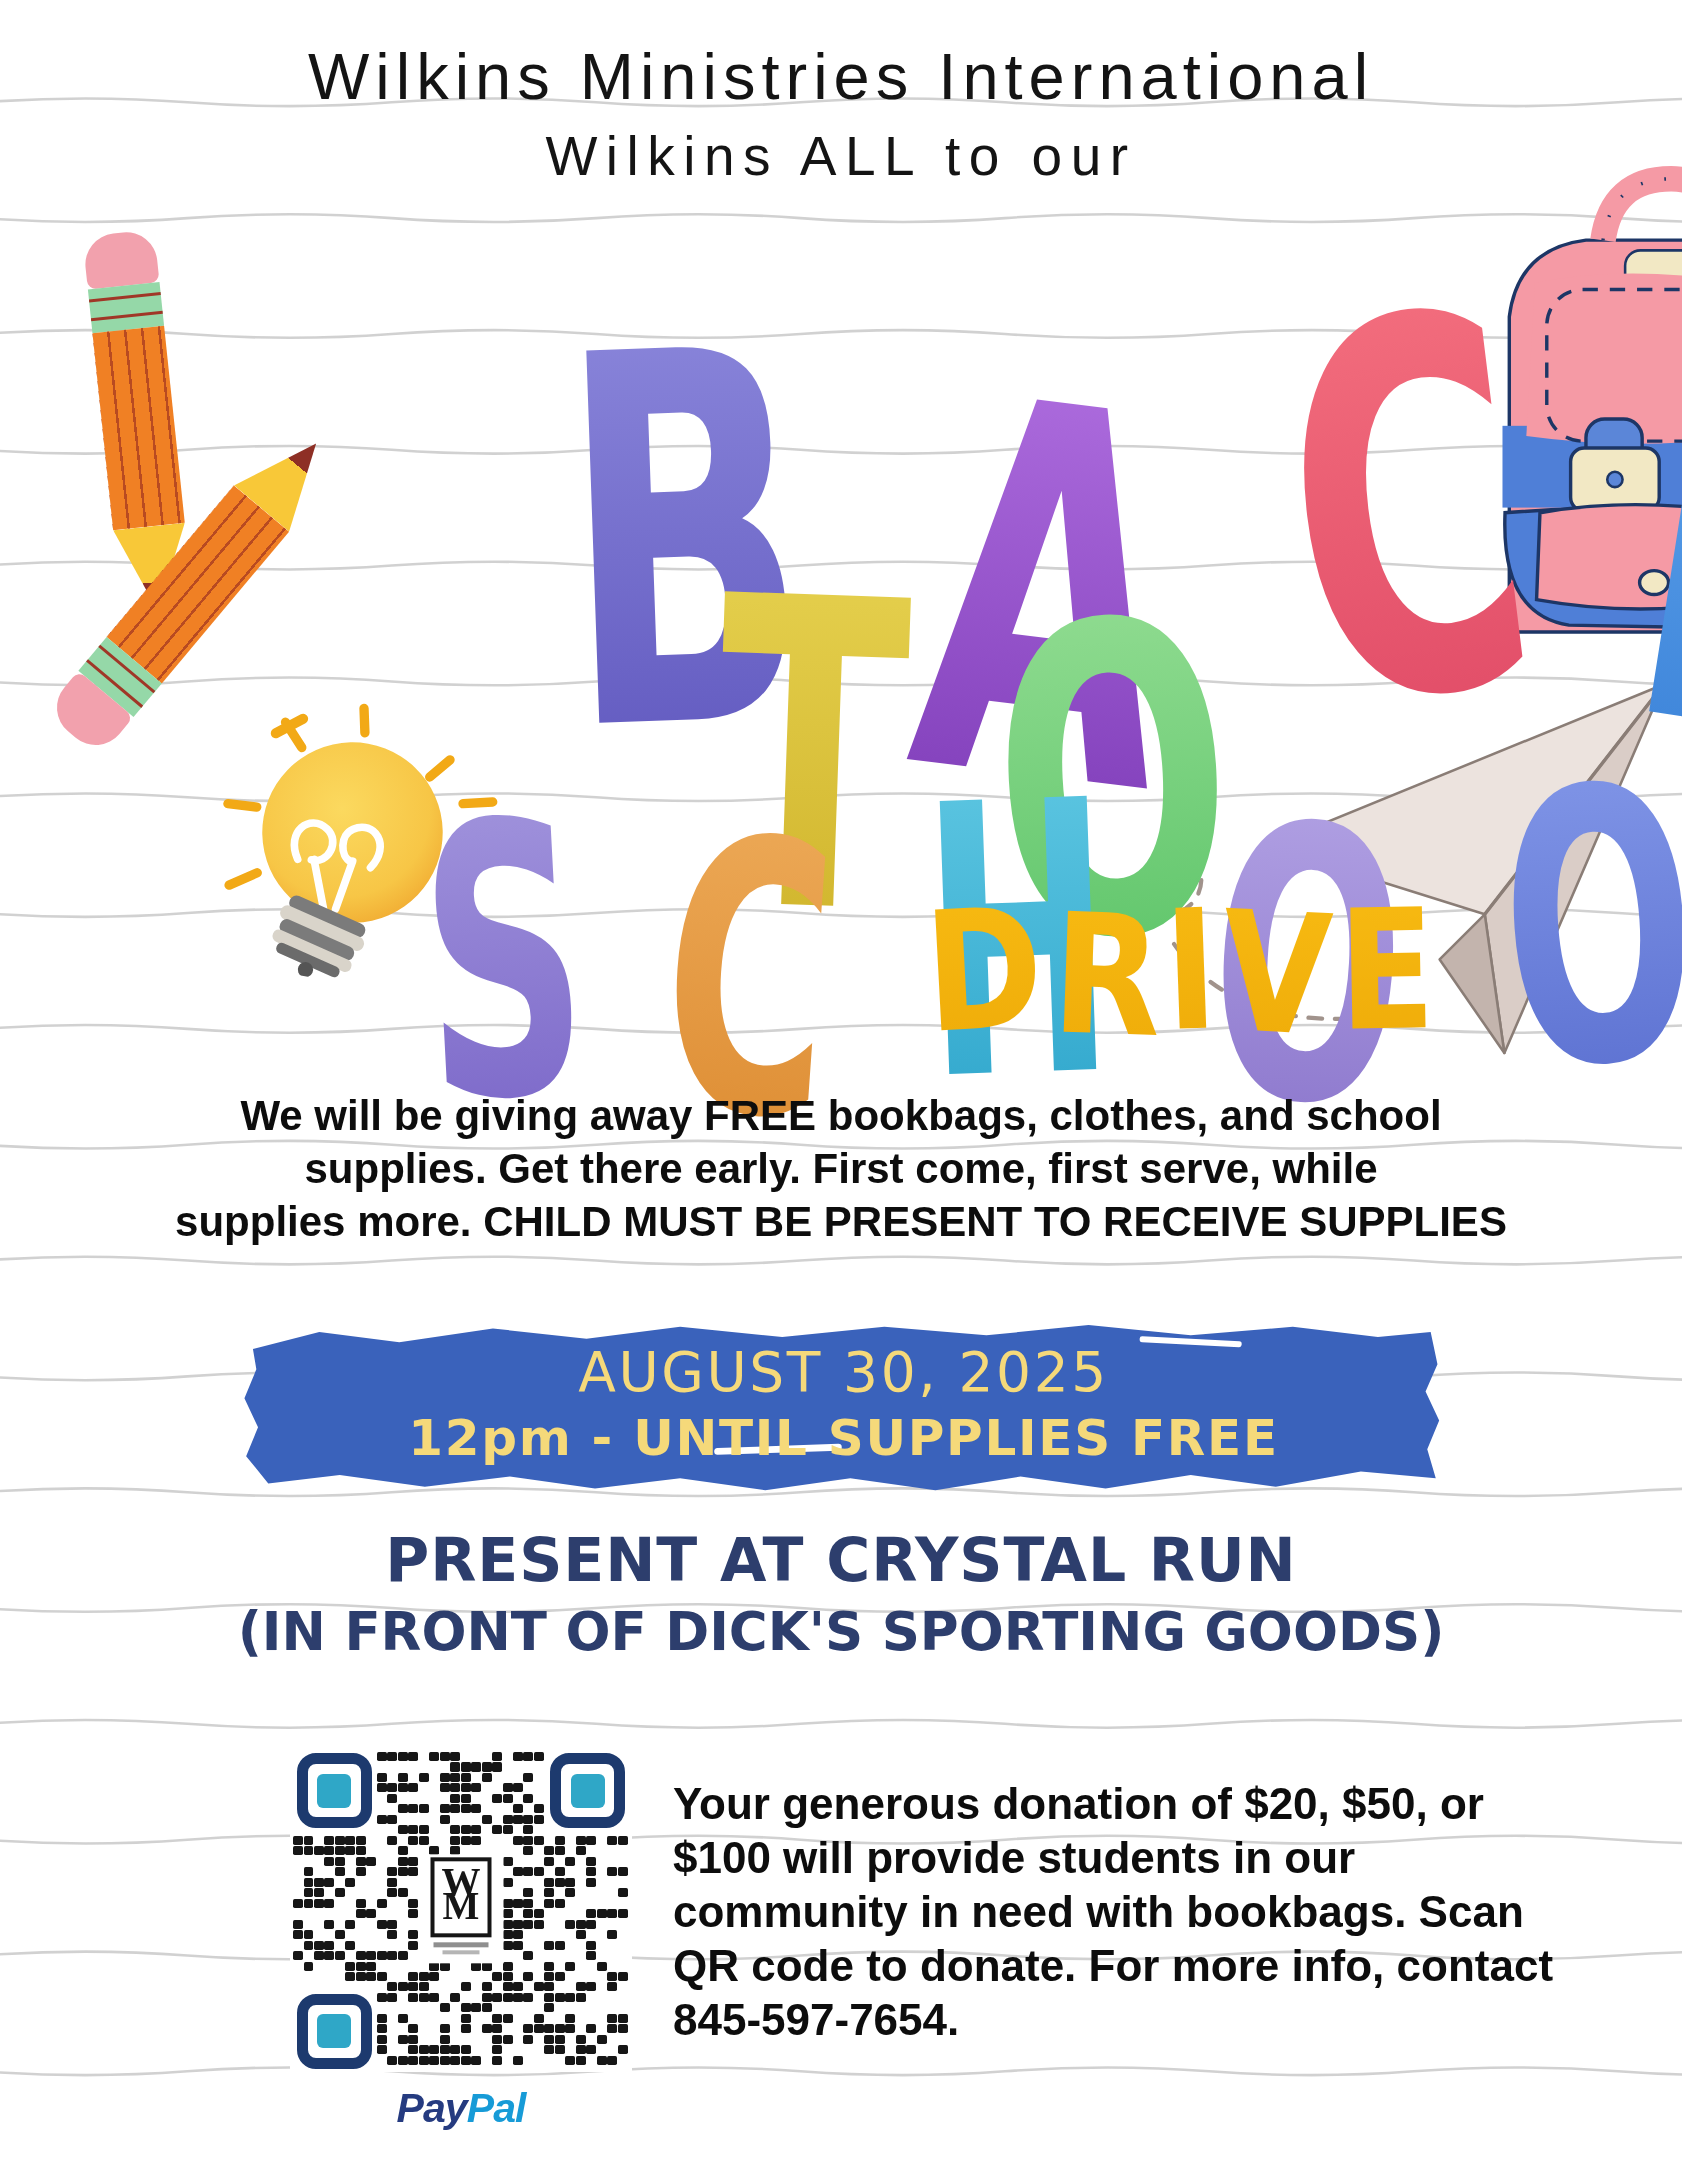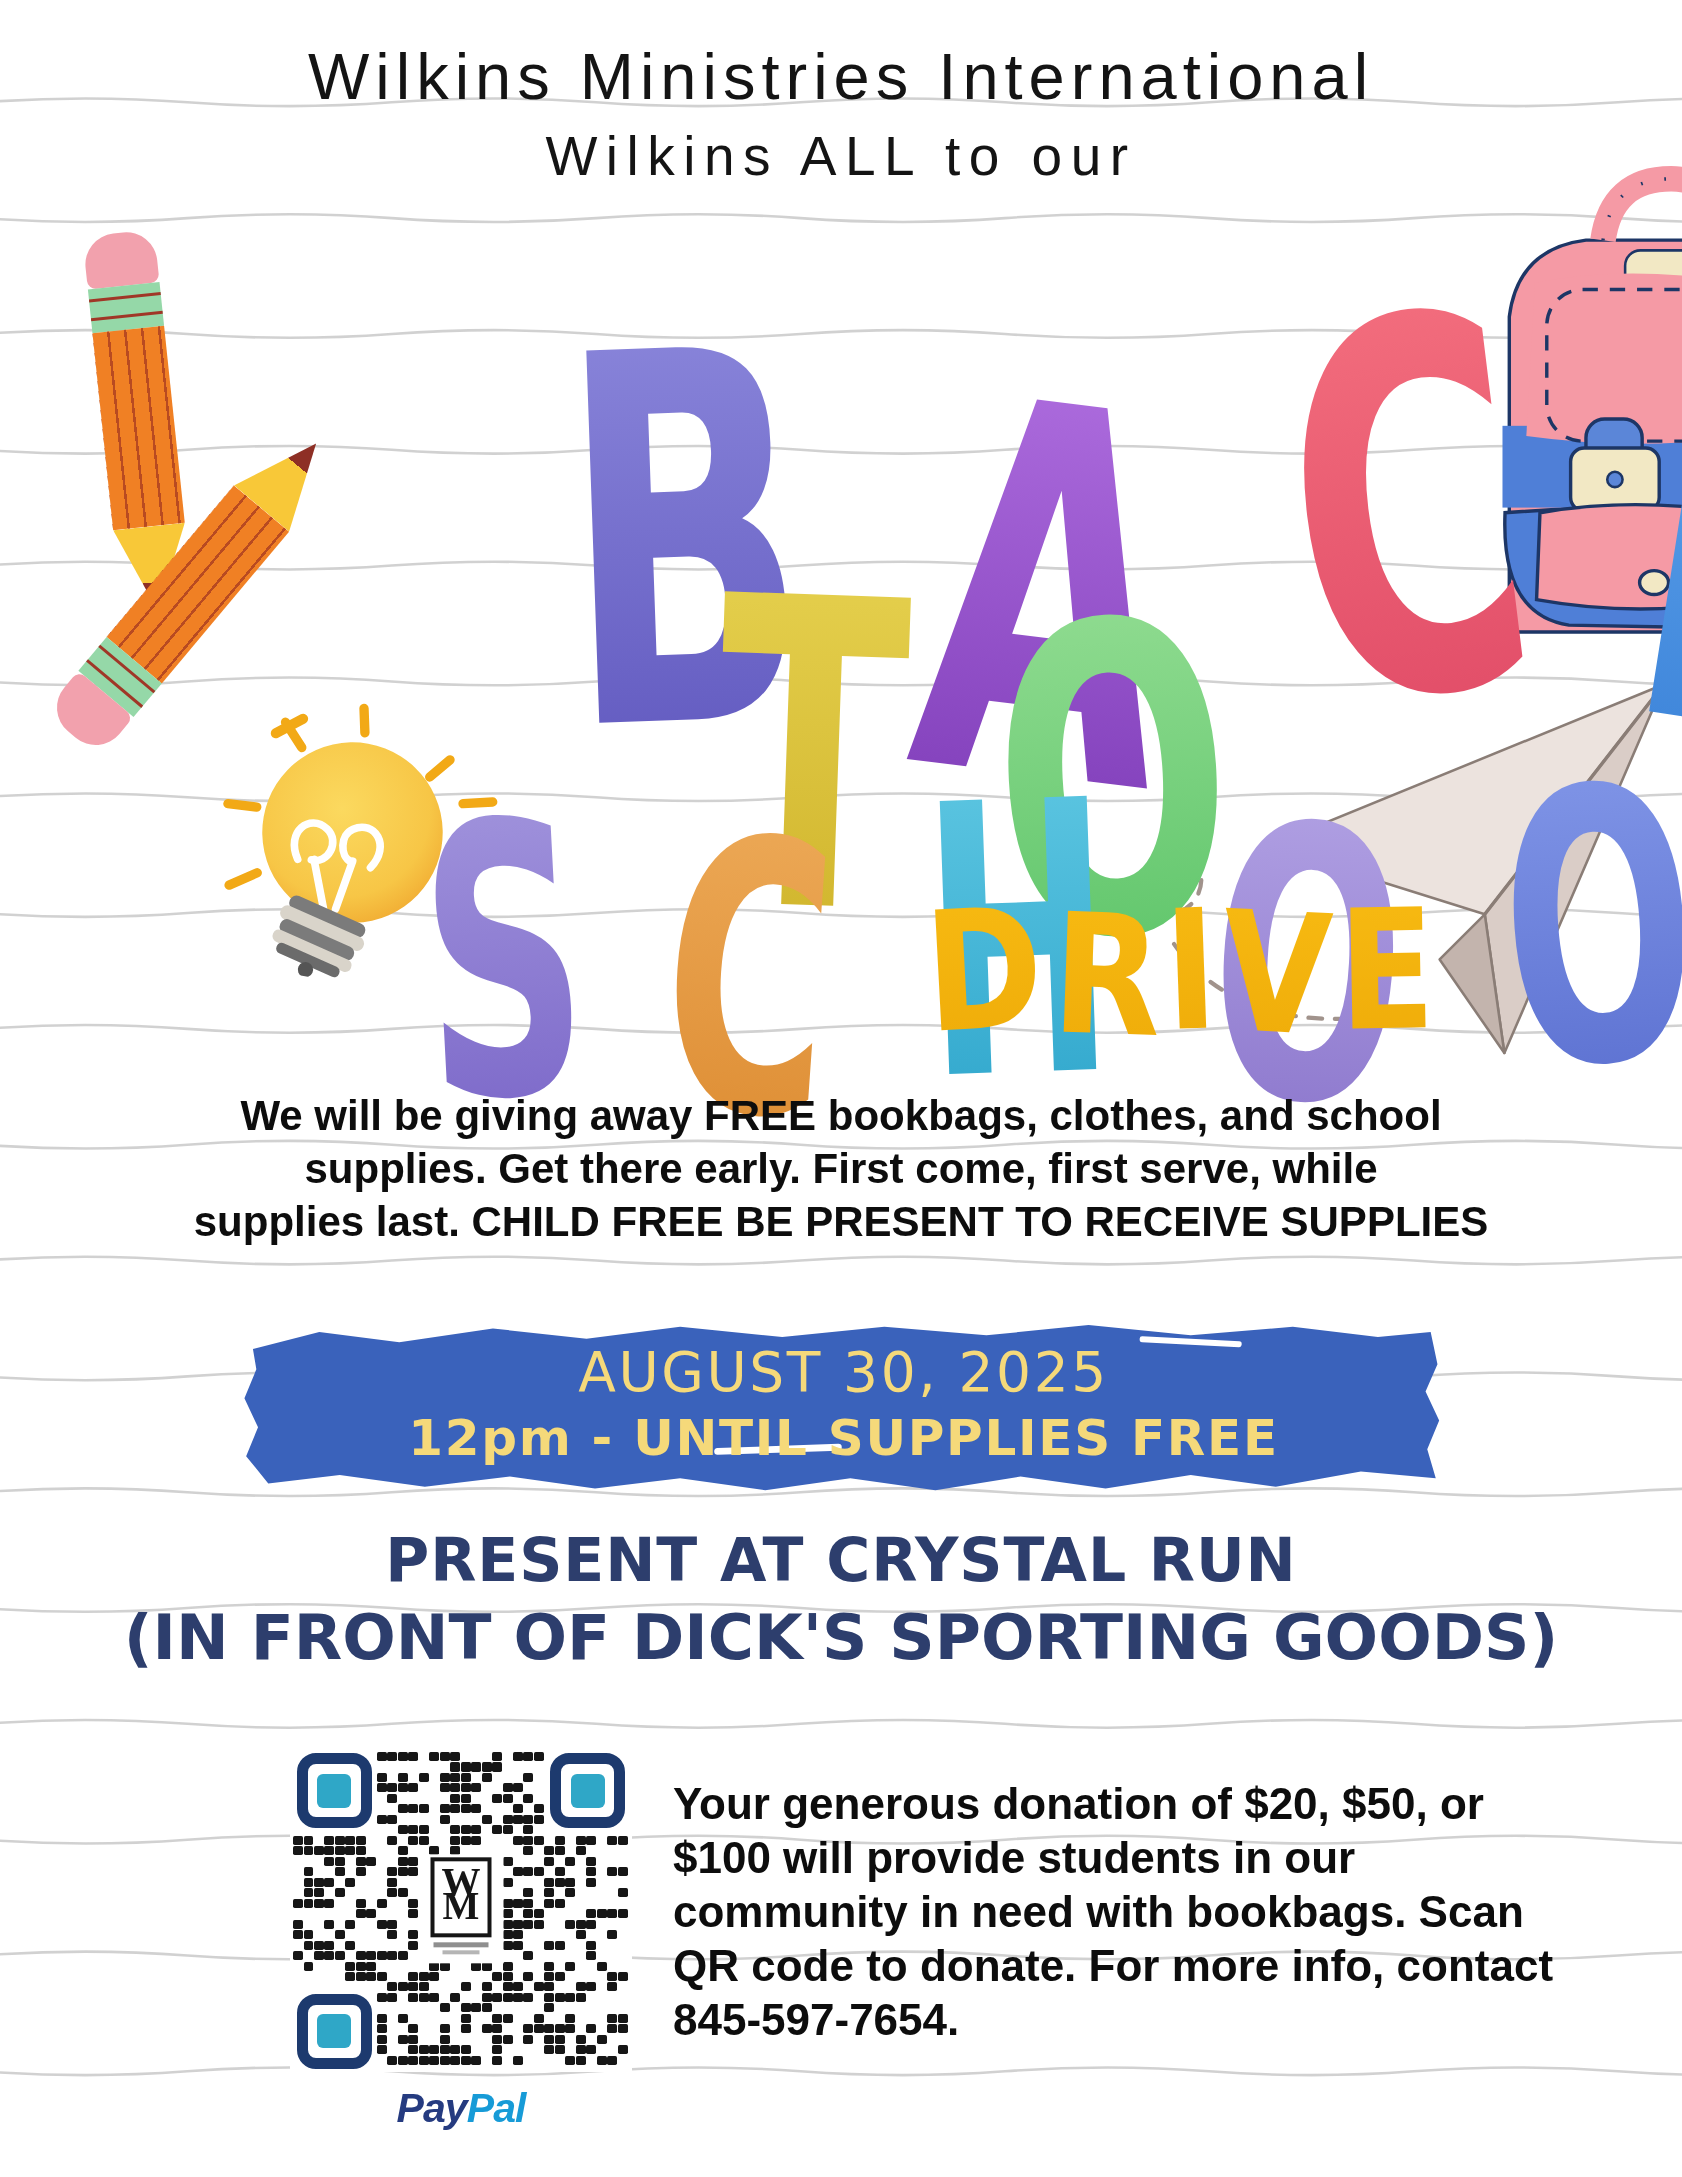--- a/index.html
+++ b/index.html
@@ -37,21 +37,21 @@
   .banner{left:237px;top:1320px;width:1213px;height:177px;z-index:9;}
   .banner svg{position:absolute;left:0;top:0;}
   .banner-date{position:absolute;left:0;top:20.4px;width:100%;text-align:center;font-size:55px;
          font-weight:normal;font-family:"DejaVu Sans",sans-serif;letter-spacing:2.6px;color:#f5d97a;}
   .banner-time{position:absolute;left:0;top:89px;width:100%;text-align:center;font-size:50px;
          font-weight:bold;font-family:"DejaVu Sans",sans-serif;letter-spacing:1.7px;color:#f5d97a;}
 
   
   .loc1{left:0;top:1525px;width:100%;text-align:center;font-size:60px;font-weight:bold;
         font-family:"DejaVu Sans",sans-serif;letter-spacing:0.9px;color:#2d3e6d;z-index:9;}
-  .loc2{left:0;top:1601px;width:100%;text-align:center;font-size:63px;font-weight:bold;
+  .loc2{left:0;top:1601px;width:100%;text-align:center;font-size:53px;font-weight:bold;
         font-family:"DejaVu Sans",sans-serif;letter-spacing:0;color:#2d3e6d;z-index:9;}
 
   
   .qr-box{left:290px;top:1750px;width:342px;height:322px;background:#fff;z-index:9;}
   .qr-grid{position:absolute;left:3.4px;top:1.7px;right:3.4px;bottom:1.7px;}
   .qr-cell{position:absolute;width:9.4px;height:9.4px;background:#161616;border-radius:1.7px;}
   .finder{position:absolute;width:53px;height:53px;border:11px solid #1d3a6e;border-radius:19px;background:#fff;}
   .finder::after{content:'';position:absolute;inset:9.4px;background:#2fa7c7;border-radius:6px;}
   .f-tl{left:6.8px;top:3.4px;} .f-tr{right:6.8px;top:3.4px;} .f-bl{left:6.8px;bottom:3.4px;}
   .qr-logo{position:absolute;left:50%;top:50%;transform:translate(-50%,-52%);width:85px;height:109px;
@@ -196,21 +196,21 @@
   <div class="abs welcome-line">Wilkins ALL to our</div>
 
   <div class="wa wa-back"><span style="background-image: linear-gradient(rgb(140, 136, 220), rgb(95, 87, 190)); background-clip: text; transform: translate(0px, 25.6px) rotate(-2deg) scaleX(var(--sx,.62));">B</span><span style="background-image: linear-gradient(rgb(176, 111, 224), rgb(126, 60, 184)); background-clip: text; transform: translate(-3.4px, 81px) rotate(7deg) scaleX(var(--sx,.62));">A</span><span style="background-image: linear-gradient(rgb(244, 112, 127), rgb(224, 74, 102)); background-clip: text; transform: translate(-3.4px, -4.3px) rotate(-7deg) scaleX(var(--sx,.62));">C</span><span style="background-image: linear-gradient(rgb(99, 168, 238), rgb(59, 130, 216)); background-clip: text; transform: translate(-1.7px, 34px) rotate(9deg) scaleX(var(--sx,.62));">K</span></div>
   <div class="wa wa-to"><span style="background-image: linear-gradient(rgb(230, 209, 79), rgb(207, 179, 42)); background-clip: text; transform: translate(0px, 0px) rotate(2deg) scaleX(var(--sx,.62));">T</span><span style="background-image: linear-gradient(rgb(147, 221, 147), rgb(92, 196, 104)); background-clip: text; transform: translate(0px, 25.6px) rotate(-3deg) scaleX(var(--sx,.62));">O</span></div>
   <div class="wa wa-school"><span style="background-image: linear-gradient(rgb(162, 149, 221), rgb(122, 102, 200)); background-clip: text; transform: translate(0px, 47px) rotate(-3deg) scaleX(var(--sx,.62));">S</span><span style="background-image: linear-gradient(rgb(237, 170, 88), rgb(221, 140, 50)); background-clip: text; transform: translate(-3.4px, 64px) rotate(4deg) scaleX(var(--sx,.62));">C</span><span style="background-image: linear-gradient(rgb(94, 199, 226), rgb(47, 166, 204)); background-clip: text; transform: translate(-1.7px, 25.6px) rotate(-2deg) scaleX(var(--sx,.62));">H</span><span style="background-image: linear-gradient(rgb(178, 162, 228), rgb(139, 118, 204)); background-clip: text; transform: translate(-3.4px, 51px) rotate(3deg) scaleX(var(--sx,.62));">O</span><span style="background-image: linear-gradient(rgb(130, 151, 232), rgb(90, 111, 208)); background-clip: text; transform: translate(-5.1px, 12.8px) rotate(-4deg) scaleX(var(--sx,.62));">O</span></div>
   <div class="wa wa-drive"><span style="background-image: linear-gradient(rgb(247, 186, 18), rgb(239, 172, 9)); background-clip: text; transform: translate(0px, 0px) rotate(-3deg) scaleX(var(--sx,.62));">D</span><span style="background-image: linear-gradient(rgb(247, 186, 18), rgb(239, 172, 9)); background-clip: text; transform: translate(0px, 5.1px) rotate(2deg) scaleX(var(--sx,.62));">R</span><span style="background-image: linear-gradient(rgb(247, 186, 18), rgb(239, 172, 9)); background-clip: text; transform: translate(0px, 0px) rotate(-2deg) scaleX(var(--sx,.62));">I</span><span style="background-image: linear-gradient(rgb(247, 186, 18), rgb(239, 172, 9)); background-clip: text; transform: translate(0px, 3.4px) rotate(3deg) scaleX(var(--sx,.62));">V</span><span style="background-image: linear-gradient(rgb(247, 186, 18), rgb(239, 172, 9)); background-clip: text; transform: translate(0px, 0px) rotate(-1deg) scaleX(var(--sx,.62));">E</span></div>
 
   <div class="abs intro">
     <div>We will be giving away FREE bookbags, clothes, and school</div>
     <div>supplies. Get there early. First come, first serve, while</div>
-    <div>supplies last. CHILD FREE BE PRESENT TO RECEIVE SUPPLIES</div>
+    <div>supplies more. CHILD MUST BE PRESENT TO RECEIVE SUPPLIES</div>
   </div>
 
   <div class="abs banner">
     <svg width="1213" height="177" viewBox="0 0 1424 208">
       <path id="banner-brush" fill="#3a62bb" d="M 18 34 L 96 14 L 190 26 L 300 10 L 410 22 L 520 8 L 640 20 L 760 8
         L 880 18 L 1000 6 L 1120 18 L 1240 8 L 1340 20 L 1402 14 L 1410 52 L 1396 84 L 1412 118 L 1398 152
         L 1408 186 L 1320 178 L 1220 196 L 1120 182 L 1020 198 L 920 184 L 820 200 L 720 186 L 620 200
         L 520 186 L 420 198 L 320 184 L 220 196 L 120 182 L 36 192 L 10 160 L 24 126 L 8 92 L 22 58 Z"></path>
       <rect x="560" y="148" width="150" height="8" rx="4" fill="#ffffff" transform="rotate(-2 635 152)"></rect>
       <rect x="1060" y="22" width="120" height="7" rx="3" fill="#ffffff" transform="rotate(3 1120 25)"></rect>

